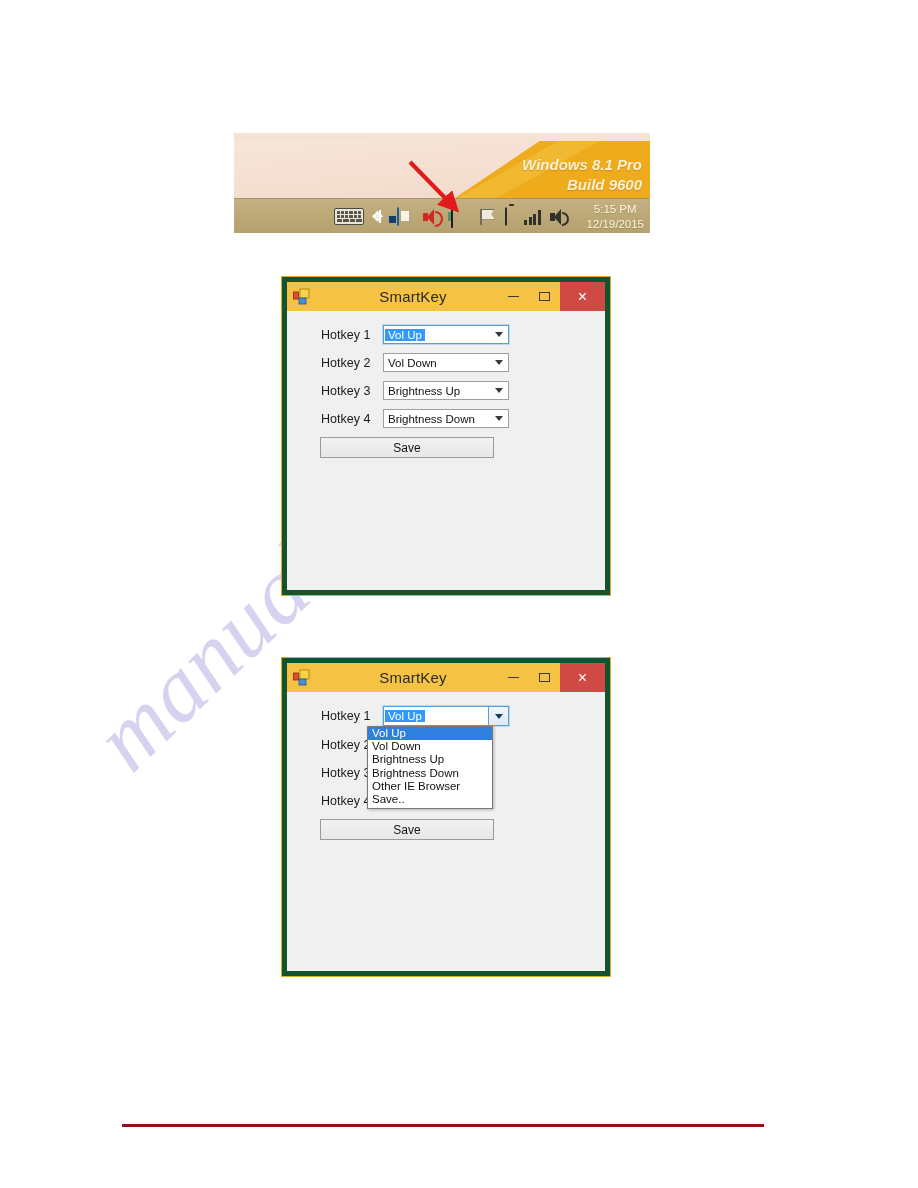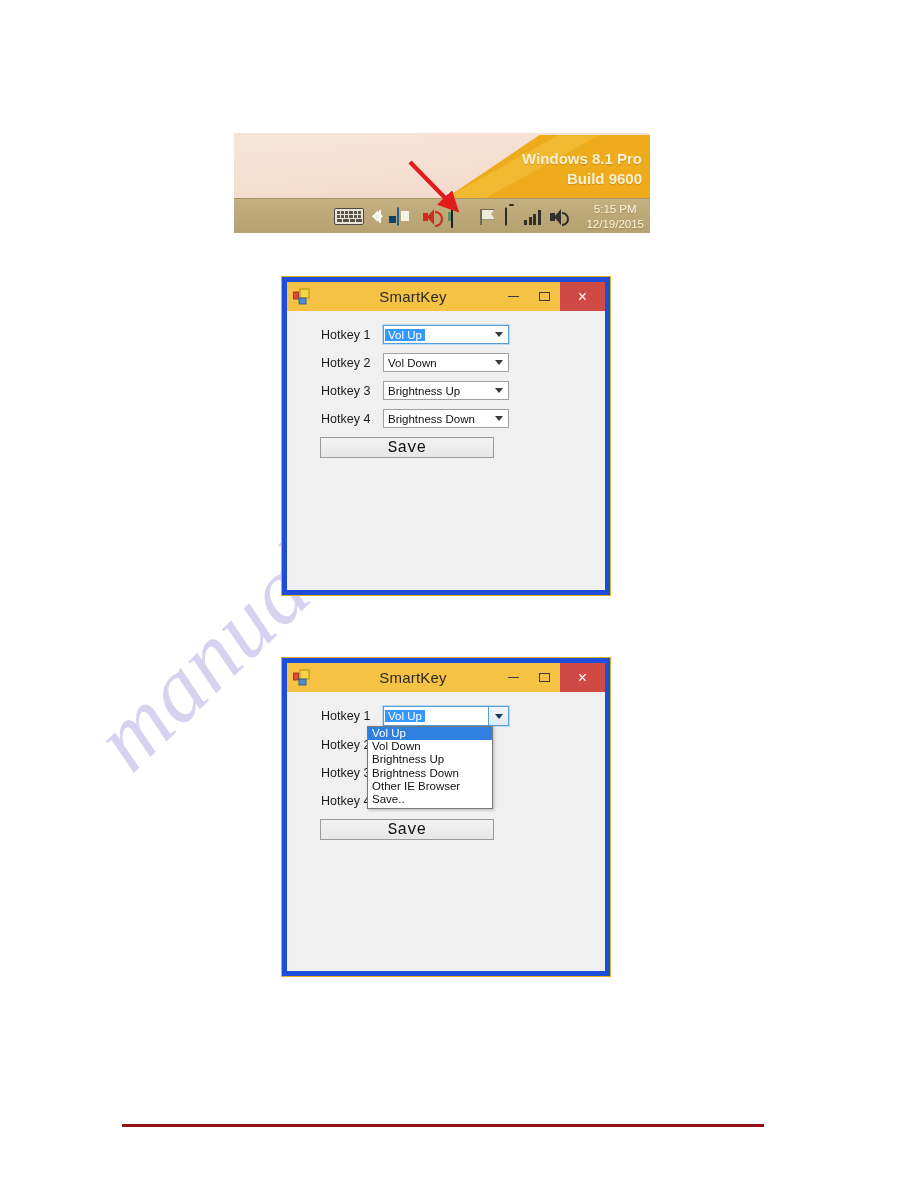--- a/index.html
+++ b/index.html
@@ -46,24 +46,25 @@
     left: 234px;
     top: 133px;
     width: 416px;
     height: 100px;
     overflow: hidden;
     z-index: 10;
     background: linear-gradient(180deg, #f6e3d4 0%, #f3ddd0 60%, #efd7c9 100%);
   }
   #desktop-wallpaper {
     position: absolute;
-    left: 0; top: 2px;
+    left: 0; top: 8px;
     width: 416px;
     height: 65px;
     background: linear-gradient(175deg, #f7e6d8 0%, #f4ded0 55%, #f0d8ca 100%);
+    font-style: italic;
   }
   
   #wallpaper-wedge {
     position: absolute;
     right: 0;
     top: 0;
     width: 230px;
     height: 65px;
     background: #eeac1c;
     clip-path: polygon(52% 0%, 100% 0%, 100% 100%, 10% 100%);
@@ -343,21 +344,21 @@
     height: 60px;
     z-index: 20;
     pointer-events: none;
   }
 
   
   .sk-window {
     position: absolute;
     z-index: 12;
     background: #f0f0f0;
-    border: 5px solid #1d4ed8;
+    border: 5px solid #14532d;
     box-sizing: border-box;
     box-shadow: 0 0 0 1px #e0ad22;
   }
   .sk-titlebar {
     height: 29px;
     background: #f5c243;
     display: flex;
     align-items: center;
     position: relative;
     box-sizing: border-box;
@@ -495,23 +496,23 @@
     border-right: 4.5px solid transparent;
     border-top: 5px solid #1a3c5a;
   }
   .sk-save {
     margin: 7px 0 0 17px;
     width: 174px;
     height: 21px;
     background: linear-gradient(180deg, #f2f2f2 0%, #e7e7e7 100%);
     border: 1px solid #9a9a9a;
     box-sizing: border-box;
-    font-size: 16px;
+    font-size: 12px;
     color: #121212;
-    font-family: Liberation Mono, monospace;
+    font-family: Liberation Sans, sans-serif;
     display: flex;
     align-items: center;
     justify-content: center;
   }
 
   
   .sk-dropdown {
     position: absolute;
     background: #ffffff;
     border: 1px solid #7a7a7a;

